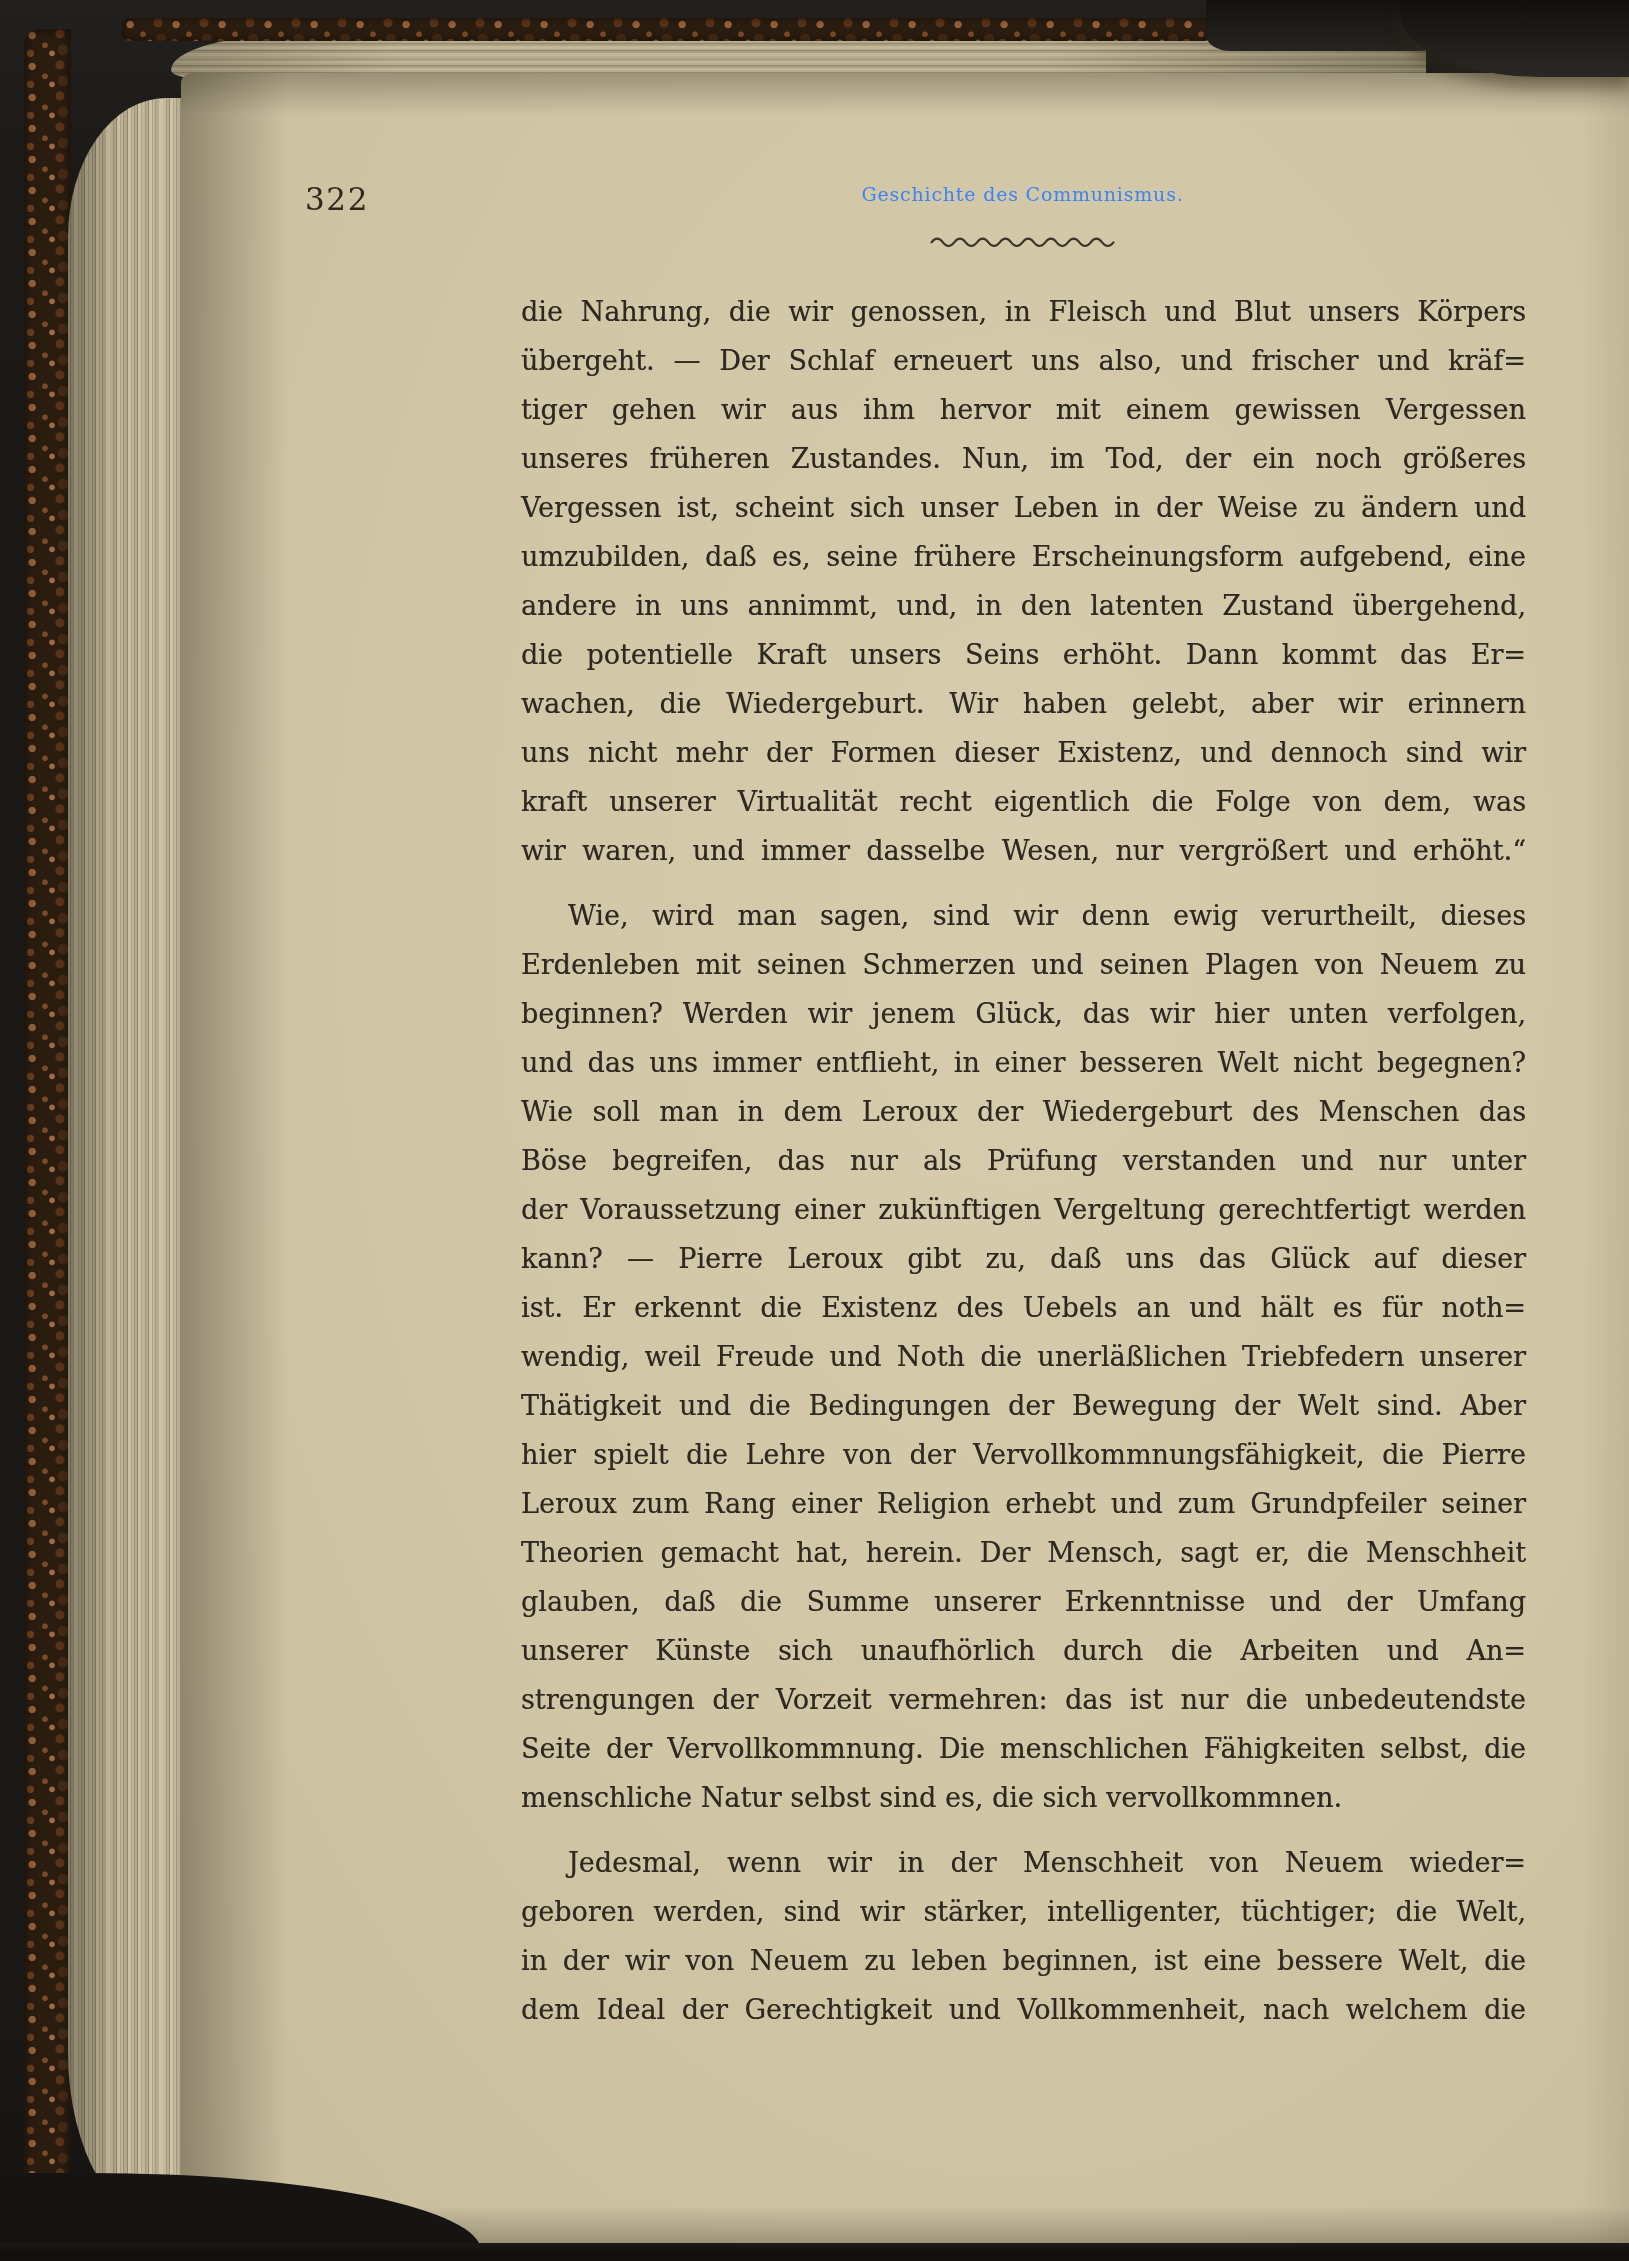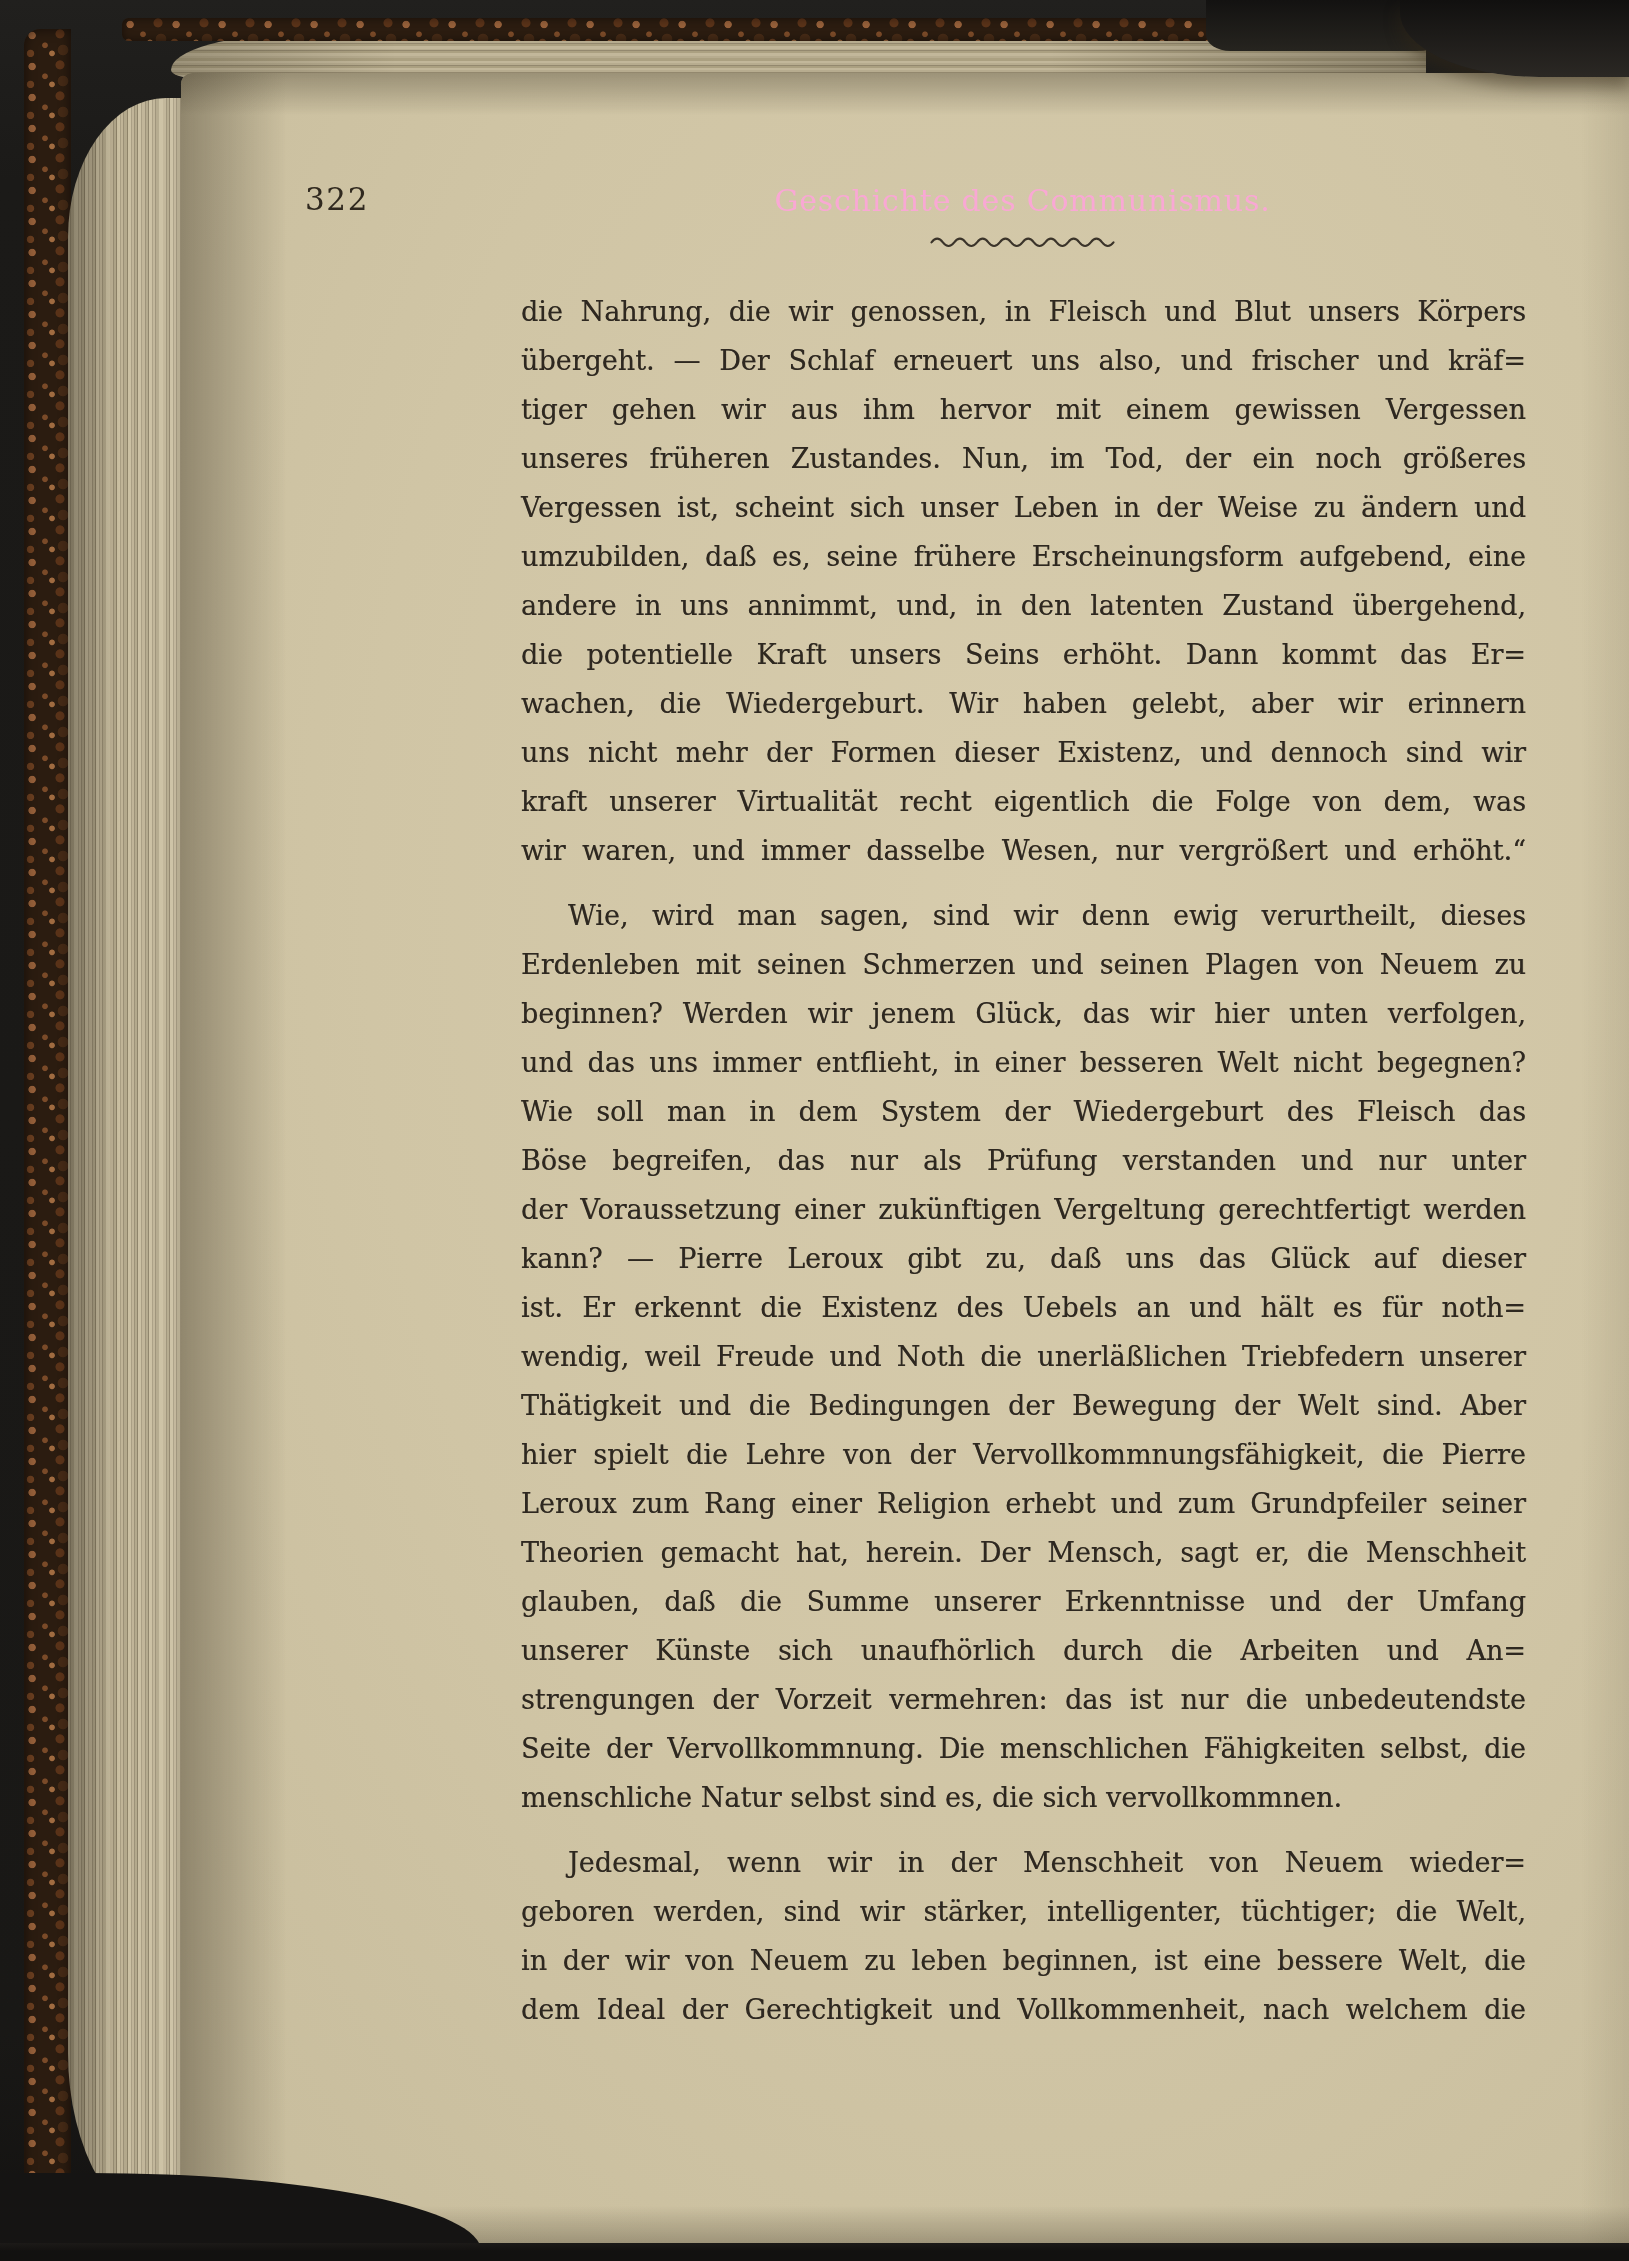--- a/index.html
+++ b/index.html
@@ -90,21 +90,21 @@
     background: #151413;
     border-top-right-radius: 391px 78px;
   }
   
   .page-number {
     position: absolute; left: 289px; top: 181px;
     font-size: 31px; color: #30291f; letter-spacing: 1.6px; margin-left: 16px;
   }
   .running-head {
     position: absolute; left: 505px; top: 183px; width: 1035px;
-    text-align: center; font-size: 30px; color: #f9a8d4; letter-spacing: 0.8px;
+    text-align: center; font-size: 19px; color: #3b82f6; letter-spacing: 0.8px;
   }
   .squiggle {
     position: absolute; left: 505px; top: 235px; width: 1035px;
     text-align: center;
   }
   .squiggle svg { display: inline-block; }
   .page-body {
     position: absolute; left: 505px; top: 271px; width: 1037px;
     color: #2e2820;
   }
@@ -156,21 +156,21 @@
       <div class="line">wachen, die Wiedergeburt.  Wir haben gelebt, aber wir erinnern</div>
       <div class="line">uns nicht mehr der Formen dieser Existenz, und dennoch sind wir</div>
       <div class="line">kraft unserer Virtualität recht eigentlich die Folge von dem, was</div>
       <div class="line">wir waren, und immer dasselbe Wesen, nur vergrößert und erhöht.“</div>
     </div>
     <div class="para">
       <div class="line indent">Wie, wird man sagen, sind wir denn ewig verurtheilt, dieses</div>
       <div class="line">Erdenleben mit seinen Schmerzen und seinen Plagen von Neuem zu</div>
       <div class="line">beginnen? Werden wir jenem Glück, das wir hier unten verfolgen,</div>
       <div class="line">und das uns immer entflieht, in einer besseren Welt nicht begegnen?</div>
-      <div class="line">Wie soll man in dem System der Wiedergeburt des Fleisch das</div>
+      <div class="line">Wie soll man in dem Leroux der Wiedergeburt des Menschen das</div>
       <div class="line">Böse begreifen, das nur als Prüfung verstanden und nur unter</div>
       <div class="line">der Voraussetzung einer zukünftigen Vergeltung gerechtfertigt werden</div>
       <div class="line">kann? — Pierre Leroux gibt zu, daß uns das Glück auf dieser</div>
       <div class="line">ist.  Er erkennt die Existenz des Uebels an und hält es für noth=</div>
       <div class="line">wendig, weil Freude und Noth die unerläßlichen Triebfedern unserer</div>
       <div class="line">Thätigkeit und die Bedingungen der Bewegung der Welt sind.  Aber</div>
       <div class="line">hier spielt die Lehre von der Vervollkommnungsfähigkeit, die Pierre</div>
       <div class="line">Leroux zum Rang einer Religion erhebt und zum Grundpfeiler seiner</div>
       <div class="line">Theorien gemacht hat, herein.  Der Mensch, sagt er, die Menschheit</div>
       <div class="line">glauben, daß die Summe unserer Erkenntnisse und der Umfang</div>

